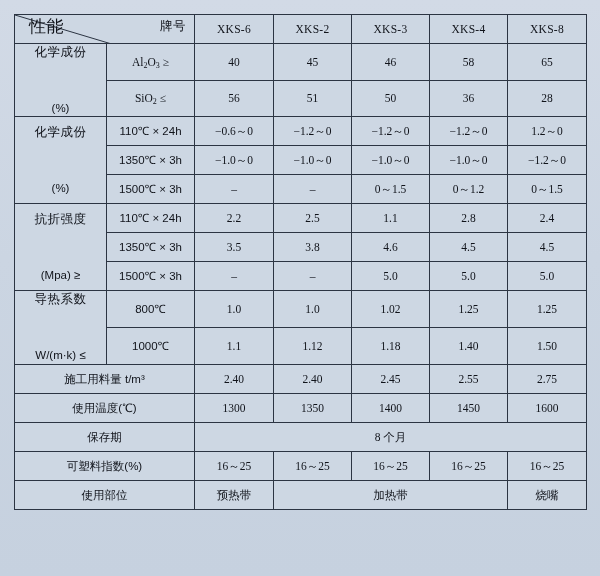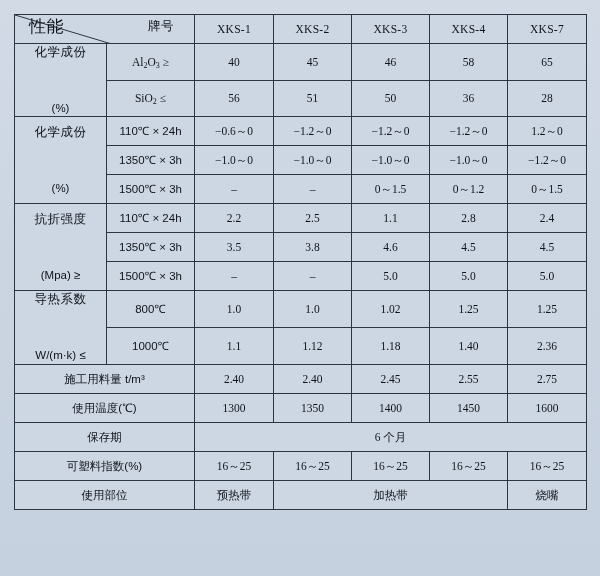--- a/index.html
+++ b/index.html
@@ -56,21 +56,21 @@
   .diag{
     position:relative;
     height:54px;
   }
   .diag .line{
     position:absolute;left:0;top:0;width:100%;height:100%;
     overflow:hidden;
   }
   .diag .line svg{display:block;}
   .diag .tr{
-    position:absolute;right:20px;top:4px;
+    position:absolute;right:8px;top:4px;
     font-size:12.5px;
   }
   .diag .bl{
     position:absolute;left:14px;bottom:6px;
     font-size:17px;
   }
   .stack{
     display:flex;flex-direction:column;align-items:center;justify-content:center;
     line-height:1.35;
     gap:40px;
@@ -98,25 +98,25 @@
         <tr>
       <td class="diag" colspan="2">
         <span class="line">
           <svg width="180" height="54" viewBox="0 0 180 54">
                 <line x1="0" y1="0" x2="180" y2="54" stroke="#2b3442" stroke-width="1"></line>
               </svg>
         </span>
         <span class="tr lbl">牌号</span>
         <span class="bl lbl">性能</span>
       </td>
-      <td class="hdrname">XKS-1</td>
+      <td class="hdrname">XKS-6</td>
       <td class="hdrname">XKS-2</td>
       <td class="hdrname">XKS-3</td>
       <td class="hdrname">XKS-4</td>
-      <td class="hdrname">XKS-7</td>
+      <td class="hdrname">XKS-8</td>
     </tr>
 
     <tr>
       <td rowspan="2">
         <div class="stack">
           <span class="lbl">化学成份</span>
           <span class="lbl2">(%)</span>
         </div>
       </td>
       <td class="sub"><span class="ge">Al<sub>2</sub>O<sub>3</sub> ≥</span></td>
@@ -210,21 +210,21 @@
       <td class="num">1.02</td>
       <td class="num">1.25</td>
       <td class="num">1.25</td>
     </tr>
     <tr>
       <td class="sub">1000℃</td>
       <td class="num">1.1</td>
       <td class="num">1.12</td>
       <td class="num">1.18</td>
       <td class="num">1.40</td>
-      <td class="num">2.36</td>
+      <td class="num">1.50</td>
     </tr>
 
     <tr class="center-row">
       <td class="lbl2" colspan="2">施工用料量 t/m³</td>
       <td class="num">2.40</td>
       <td class="num">2.40</td>
       <td class="num">2.45</td>
       <td class="num">2.55</td>
       <td class="num">2.75</td>
     </tr>
@@ -232,21 +232,21 @@
       <td class="lbl2" colspan="2">使用温度(℃)</td>
       <td class="num">1300</td>
       <td class="num">1350</td>
       <td class="num">1400</td>
       <td class="num">1450</td>
       <td class="num">1600</td>
     </tr>
 
     <tr class="center-row">
       <td class="lbl2" colspan="2">保存期</td>
-      <td class="num" colspan="5">6 个月</td>
+      <td class="num" colspan="5">8 个月</td>
     </tr>
 
     <tr class="center-row">
       <td class="lbl2" colspan="2">可塑料指数(%)</td>
       <td class="num">16～25</td>
       <td class="num">16～25</td>
       <td class="num">16～25</td>
       <td class="num">16～25</td>
       <td class="num">16～25</td>
     </tr>

